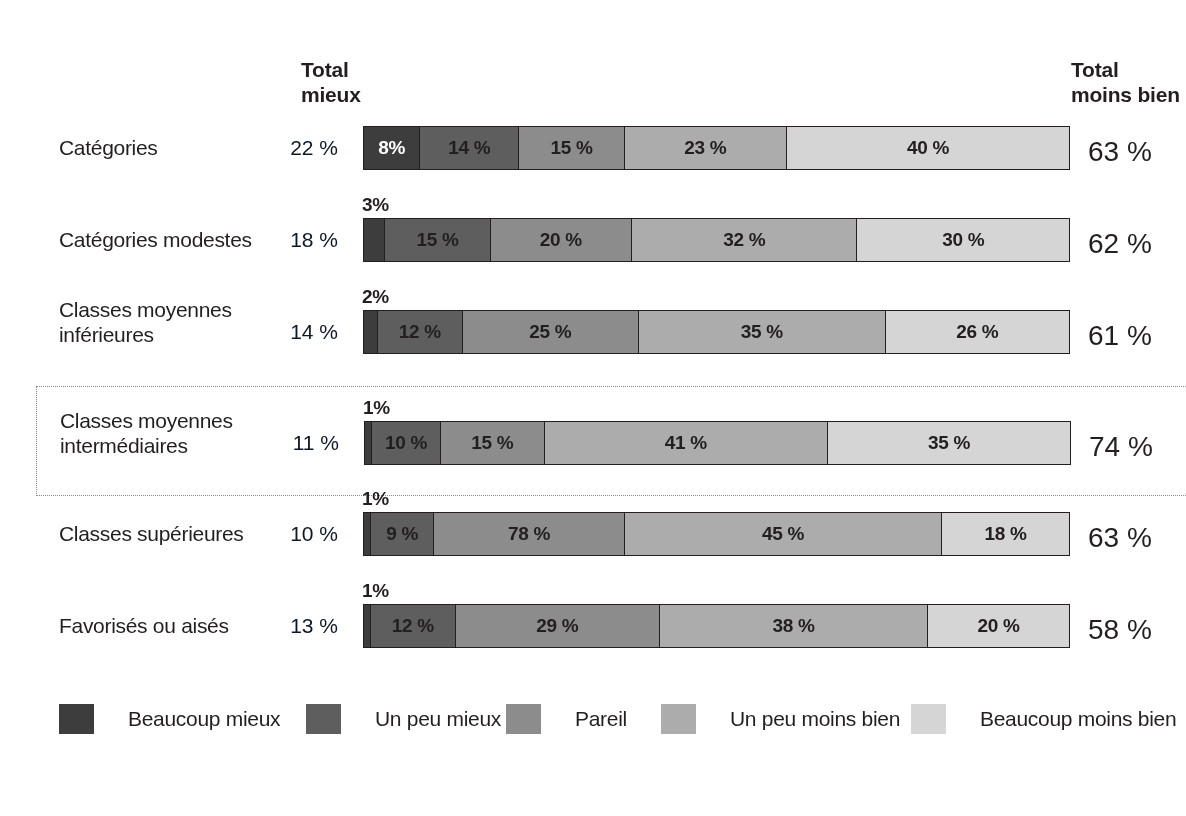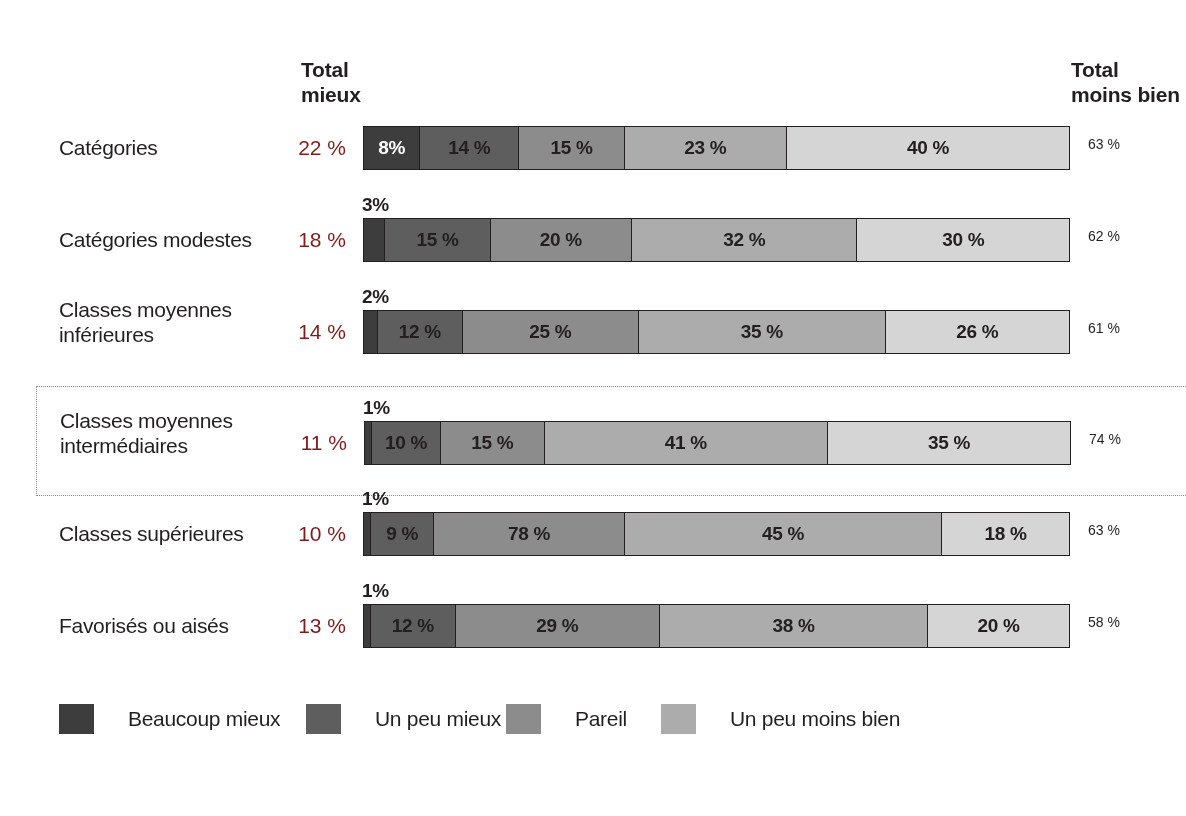--- a/index.html
+++ b/index.html
@@ -58,31 +58,31 @@
     width: 240px;
     font-size: 21px;
     font-weight: 400;
     line-height: 25px;
     color: #231f20;
     letter-spacing: -0.3px;
   }
 
   .total-left {
     position: absolute;
-    left: 256px;
+    left: 248px;
     width: 54px;
     text-align: right;
     font-size: 21px;
     font-weight: 400;
-    color: #7f1d1d;
+    color: #0f172a;
   }
   .total-right {
     position: absolute;
     left: 1052px;
-    font-size: 14px;
+    font-size: 28px;
     font-weight: 400;
     color: #231f20;
   }
 
   
   .bar {
     position: absolute;
     left: 327px;
     width: 707px;
     height: 44px;
@@ -322,15 +322,19 @@
         <span class="legend-text">Un peu mieux</span>
       </div>
       <div class="legend-item" style="position: absolute; left: 447px;">
         <span class="legend-swatch" style="width: 35px; background: rgb(140, 140, 140);"></span>
         <span class="legend-text">Pareil</span>
       </div>
       <div class="legend-item" style="position: absolute; left: 602px;">
         <span class="legend-swatch" style="width: 35px; background: rgb(172, 172, 172);"></span>
         <span class="legend-text">Un peu moins bien</span>
       </div>
+      <div class="legend-item" style="position: absolute; left: 852px;">
+        <span class="legend-swatch" style="width: 35px; background: rgb(213, 213, 213);"></span>
+        <span class="legend-text">Beaucoup moins bien</span>
+      </div>
     </div>
 
 </div>
 
 </body></html>

